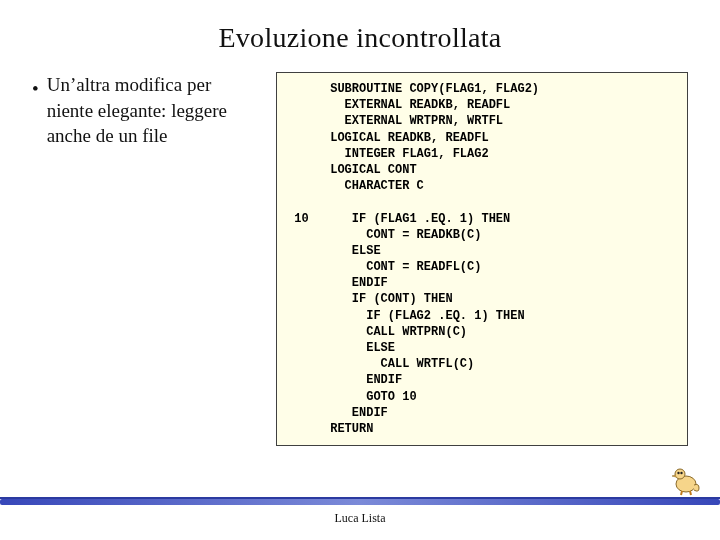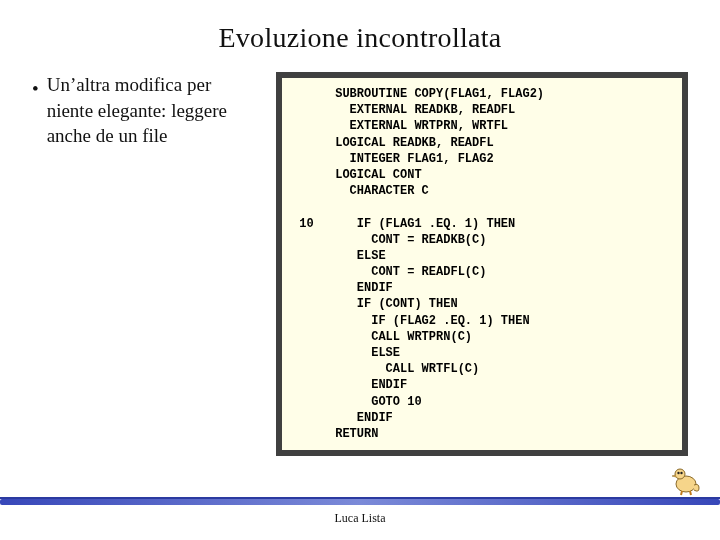--- a/index.html
+++ b/index.html
@@ -4,21 +4,21 @@
 <style>
   * { box-sizing: border-box; margin: 0; padding: 0; }
   html, body { width: 720px; height: 540px; background: #fff; font-family: Georgia, 'Times New Roman', serif; color: #111; overflow: hidden; }
   .slide { position: relative; width: 720px; height: 540px; }
   .title { text-align: center; font-size: 28px; font-weight: 400; padding-top: 22px; letter-spacing: 0.3px; }
   .columns { display: flex; gap: 24px; padding: 18px 32px 0 32px; align-items: flex-start; }
   .left { flex: 0 0 220px; }
   .bullet { display: flex; align-items: flex-start; gap: 8px; font-size: 19px; line-height: 1.35; }
   .bullet .dot { flex: 0 0 auto; padding-top: 4px; }
   .right { flex: 1; }
-  .codebox { background: #fffee8; border: 6px solid #404040; padding: 8px 10px 8px 10px; font-family: 'Courier New', Courier, monospace; font-weight: bold; font-size: 12px; line-height: 1.35; white-space: pre; color: #000; overflow: hidden; }
+  .codebox { background: #fffee8; border: 1px solid #404040; padding: 8px 10px 8px 10px; font-family: 'Courier New', Courier, monospace; font-weight: bold; font-size: 12px; line-height: 1.35; white-space: pre; color: #000; overflow: hidden; }
   .footer-band { position: absolute; bottom: 35px; left: 0; right: 0; height: 8px; }
   .footer-band::before { content: ""; display: block; height: 2px; background: #2b3aa0; width: 100%; }
   .footer-band::after { content: ""; display: block; height: 6px; margin-top: 0px; background: linear-gradient(to right, #3747b9, #7b8ad8, #3747b9); border-radius: 2px; width: 100%; }
   .footer-name { position: absolute; bottom: 14px; width: 100%; text-align: center; font-size: 12px; }
   .logo { position: absolute; right: 14px; bottom: 44px; width: 40px; height: 34px; }
   .logo svg { width: 100%; height: 100%; }
 </style>
 </head>
 <body>
 

